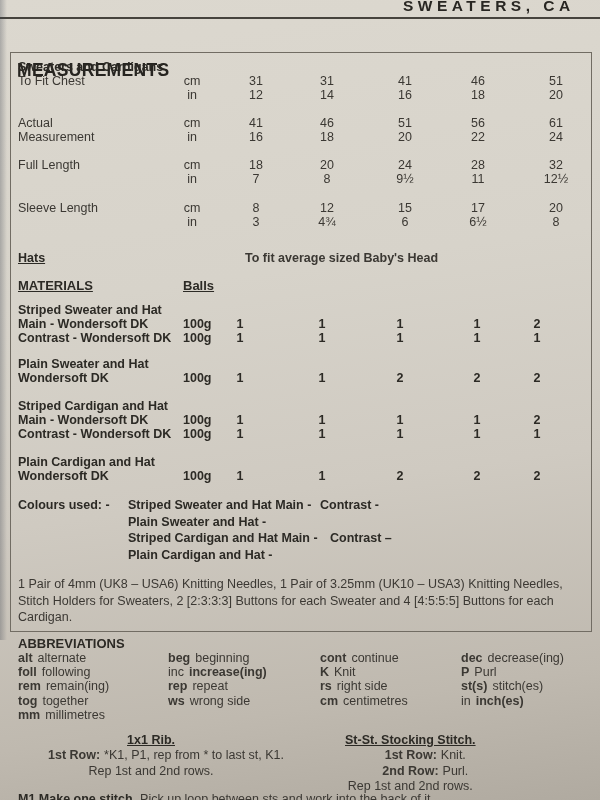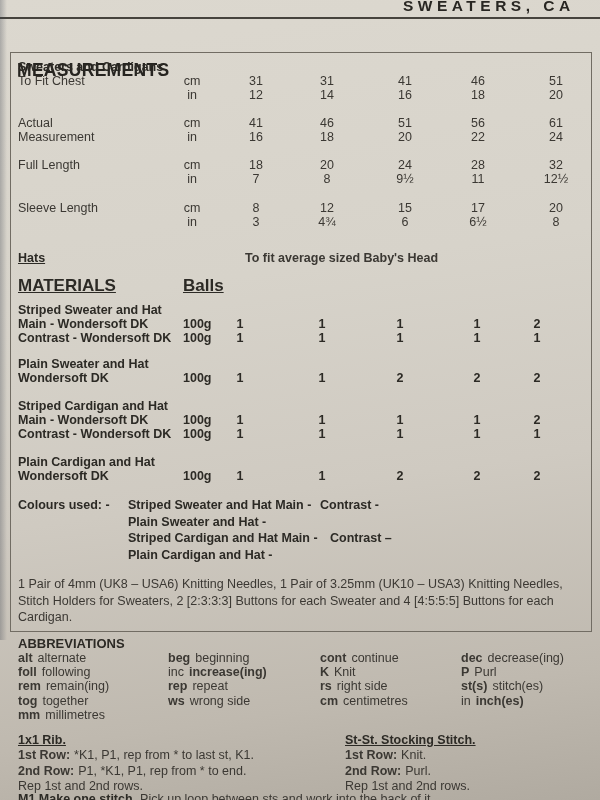--- a/index.html
+++ b/index.html
@@ -24,25 +24,25 @@
   .v{position:absolute;width:44px;text-align:center;}
   .a1{left:234px}.a2{left:305px}.a3{left:383px}.a4{left:456px}.a5{left:534px}
   .m1{left:218px}.m2{left:300px}.m3{left:378px}.m4{left:455px}.m5{left:515px}
   .hats-val{position:absolute;left:245px;font-weight:bold;color:#3b3833;}
   .col-main{position:absolute;left:128px;}
   .col-con{position:absolute;left:320px;}
   .needles{position:absolute;left:18px;top:576px;width:566px;line-height:16.5px;}
   .ab-title{position:absolute;left:18px;top:636px;font-size:13px;font-weight:bold;color:#2c2a25;}
   .abcol{position:absolute;top:651px;width:150px;line-height:14.2px;white-space:nowrap;}
   .abe > :first-child{margin-right:5px;text-align:center;}
-  .stitchcol{position:absolute;top:733px;line-height:15.4px;white-space:nowrap;}
-  .stitchcol b{margin-right:4px;}
+  .stitchcol{position:absolute;top:733px;line-height:15.4px;white-space:nowrap;text-align:center;}
+  .stitchcol b{margin-right:4px;margin-left:30px;}
   .cutline{position:absolute;top:792px;left:18px;white-space:nowrap;font-weight:bold;color:#2c2a25;}
   .cutline .nb{font-weight:normal;color:#3b3833;margin-left:4px;}
-  .mt{font-size:17px;}
+  .mt{font-size:13px;}
 </style>
 </head>
 <body>
 
 <div class="page">
 
   <div class="hdr-title">SWEATERS, CA</div>
   <div class="rule"></div>
   <div class="sec-title">MEASUREMENTS</div>
 
@@ -247,21 +247,20 @@
   <div class="abcol" style="left:461px">
     <div class="abe"><b>dec</b><span>decrease(ing)</span></div>
     <div class="abe"><b>P</b><span>Purl</span></div>
     <div class="abe"><b>st(s)</b><span>stitch(es)</span></div>
     <div class="abe"><span>in</span><b>inch(es)</b></div>
   </div>
 
   <div class="stitchcol" style="left:18px">
     <div class="b">1x1 Rib.</div>
     <div><b>1st Row:</b><span>*K1, P1, rep from * to last st, K1.</span></div>
-    <div><b>2nd Row:</b><span>P1, *K1, P1, rep from * to end.</span></div>
     <div>Rep 1st and 2nd rows.</div>
   </div>
   <div class="stitchcol" style="left:345px">
     <div class="b">St-St. Stocking Stitch.</div>
     <div><b>1st Row:</b><span>Knit.</span></div>
     <div><b>2nd Row:</b><span>Purl.</span></div>
     <div>Rep 1st and 2nd rows.</div>
   </div>
 
   <div class="cutline">

